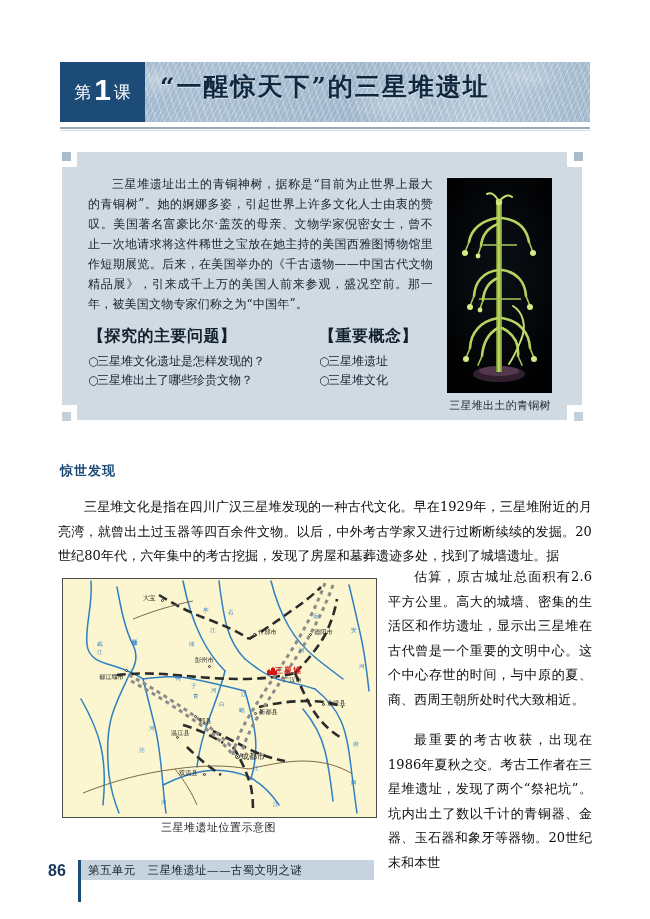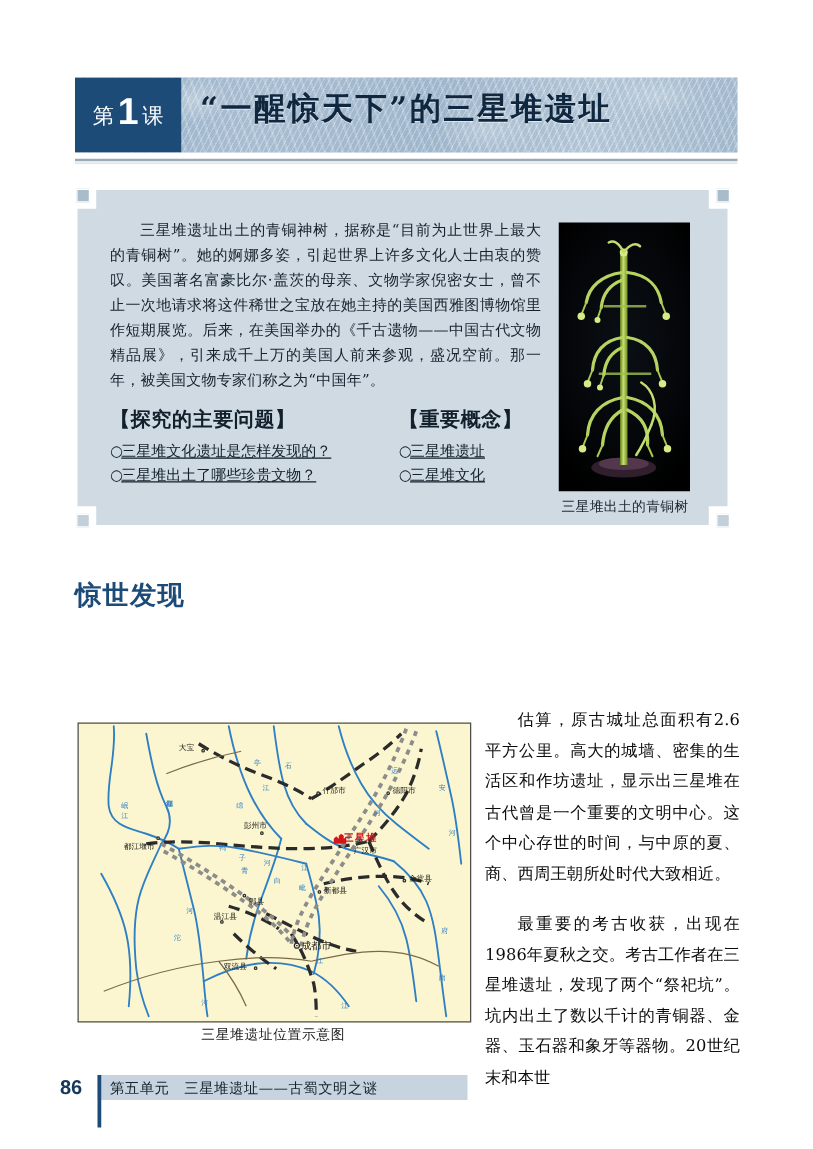--- a/index.html
+++ b/index.html
@@ -85,41 +85,41 @@
   .qblocks{
     position:absolute;left:26px;top:174px;width:360px;
     display:flex;gap:16px;
     font-family:"DejaVu Serif","Liberation Serif",serif;
     color:#12202c;
   }
   .qcol{flex:0 0 auto;}
   .qcol.a{width:215px;}
   .qcol.b{width:120px;}
   .qtitle{font-size:16px;font-weight:bold;margin-bottom:5px;letter-spacing:.5px;}
-  .qitem{font-size:12px;line-height:19px;white-space:nowrap;text-decoration:underline;}
+  .qitem{font-size:12px;line-height:19px;white-space:nowrap;}
   .qitem .bullet{display:inline-block;width:9px;}
 
   
   .photo-wrap{position:absolute;left:447px;top:178px;width:105px;height:195px;}
   .photo{
     position:absolute;left:0;top:0;width:105px;height:215px;
     background:radial-gradient(ellipse 70% 60% at 50% 45%, #0b1016 0%, #05070a 60%, #000 100%);
     overflow:hidden;
   }
   .photo svg{display:block;}
   .photo-caption{
     position:absolute;left:-18px;top:220px;width:142px;text-align:center;
     font-family:"DejaVu Serif","Liberation Serif",serif;
     font-size:11px;color:#1a2630;letter-spacing:.3px;
   }
 
   
   .sec-head{
     position:absolute;left:60px;top:462px;
-    font-size:21px;font-weight:bold;color:#1d4b77;
+    font-size:13px;font-weight:bold;color:#1d4b77;
     font-family:"DejaVu Sans","Liberation Sans",sans-serif;
     letter-spacing:1px;
   }
 
   
   .body-wide{
     position:absolute;left:58px;top:495px;width:534px;
     font-family:"DejaVu Serif","Liberation Serif",serif;
     font-size:13px;line-height:24.5px;color:#0c0c0c;
     text-align:justify;text-indent:26px;
@@ -290,20 +290,21 @@
           <path d="M66 128 C 76 134, 80 148, 74 162"></path>
           <path d="M74 162 C 70 172, 66 180, 62 186"></path>
         </g>
       </svg>
     </div>
     <div class="photo-caption">三星堆出土的青铜树</div>
   </div>
 
   <div class="sec-head">惊世发现</div>
 
+  <div class="body-wide">三星堆文化是指在四川广汉三星堆发现的一种古代文化。早在1929年，三星堆附近的月亮湾，就曾出土过玉器等四百余件文物。以后，中外考古学家又进行过断断续续的发掘。20世纪80年代，六年集中的考古挖掘，发现了房屋和墓葬遗迹多处，找到了城墙遗址。据</div>
   <div class="body-right">
     <p>估算，原古城址总面积有2.6平方公里。高大的城墙、密集的生活区和作坊遗址，显示出三星堆在古代曾是一个重要的文明中心。这个中心存世的时间，与中原的夏、商、西周王朝所处时代大致相近。</p>
     <p>最重要的考古收获，出现在1986年夏秋之交。考古工作者在三星堆遗址，发现了两个“祭祀坑”。坑内出土了数以千计的青铜器、金器、玉石器和象牙等器物。20世纪末和本世</p>
   </div>
 
   <div class="map-frame">
     <svg width="311" height="236" viewBox="0 0 311 236">
       <rect x="0" y="0" width="311" height="236" fill="#fbf6cf"></rect>
 
       <g stroke="#2f7fc4" stroke-width="1.5" fill="none" stroke-linecap="round">

